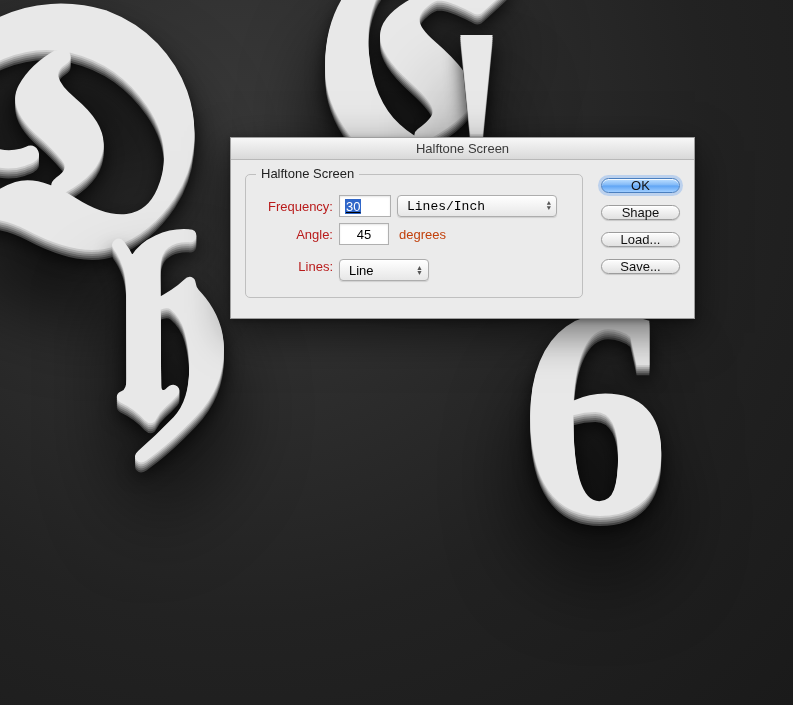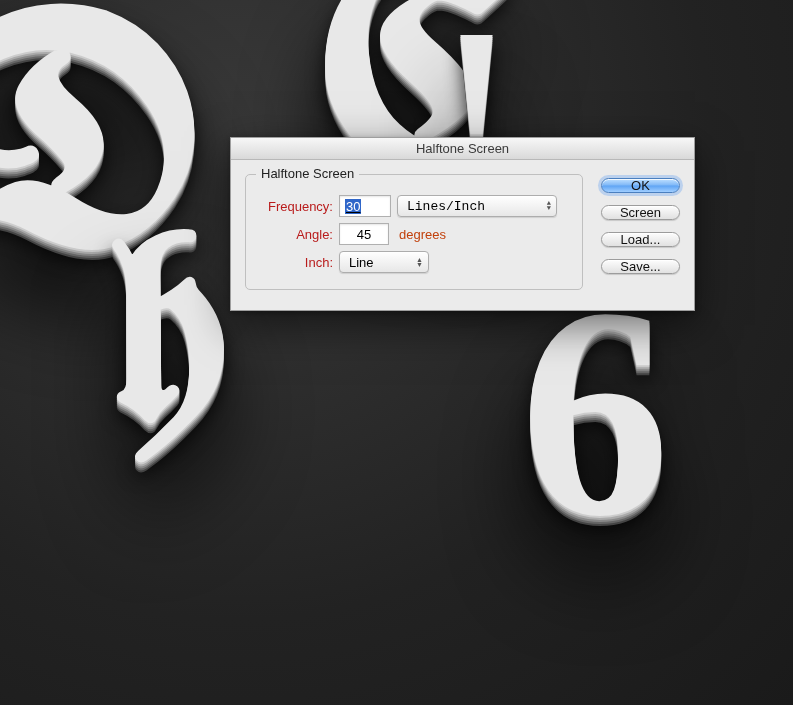--- a/index.html
+++ b/index.html
@@ -120,21 +120,21 @@
       right: 5px;
       top: 50%;
       transform: translateY(-50%);
       display: flex;
       flex-direction: column;
       line-height: 5px;
       font-size: 7px;
       color: #555;
     }
     .select-units { width: 160px; font-family: Liberation Mono, monospace; }
-    .select-shape { width: 90px; }
+    .select-shape { width: 90px; margin-top: 8px; }
     .unit-suffix { font-size:13px; color:#c2410c; margin-left:4px; }
     
     .btn-col {
       display:flex;
       flex-direction:column;
       gap:12px;
       padding-top: 4px;
     }
     .mac-btn {
       width: 79px;
@@ -193,34 +193,34 @@
         </div>
       </div>
 
       <div class="row">
         <div class="row-label">Angle:</div>
         <input class="text-input angle" value="45" style="">
         <span class="unit-suffix">degrees</span>
       </div>
 
       <div class="row">
-        <div class="row-label">Inch:</div>
+        <div class="row-label">Lines:</div>
         <div class="select-look select-shape">
           <span>Line</span>
           <span class="arrows">▲<br>▼</span>
         </div>
       </div>
 
     </div>
     <div class="btn-col">
       <button class="mac-btn primary">
         <span>OK</span>
       </button>
       <button class="mac-btn">
-        <span>Screen</span>
+        <span>Shape</span>
       </button>
       <button class="mac-btn">
         <span>Load...</span>
       </button>
       <button class="mac-btn">
         <span>Save...</span>
       </button>
     </div>
   </div>
 </div>

